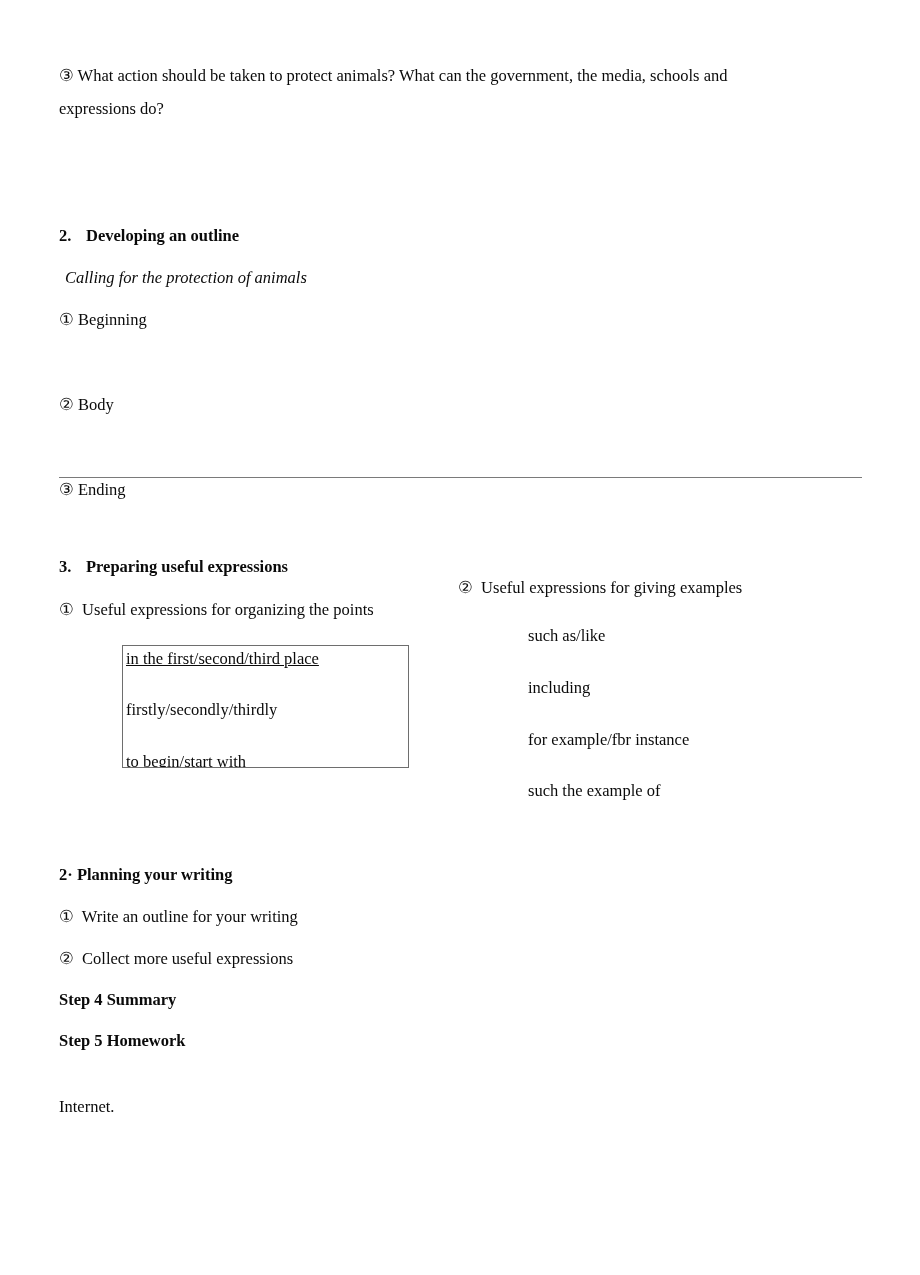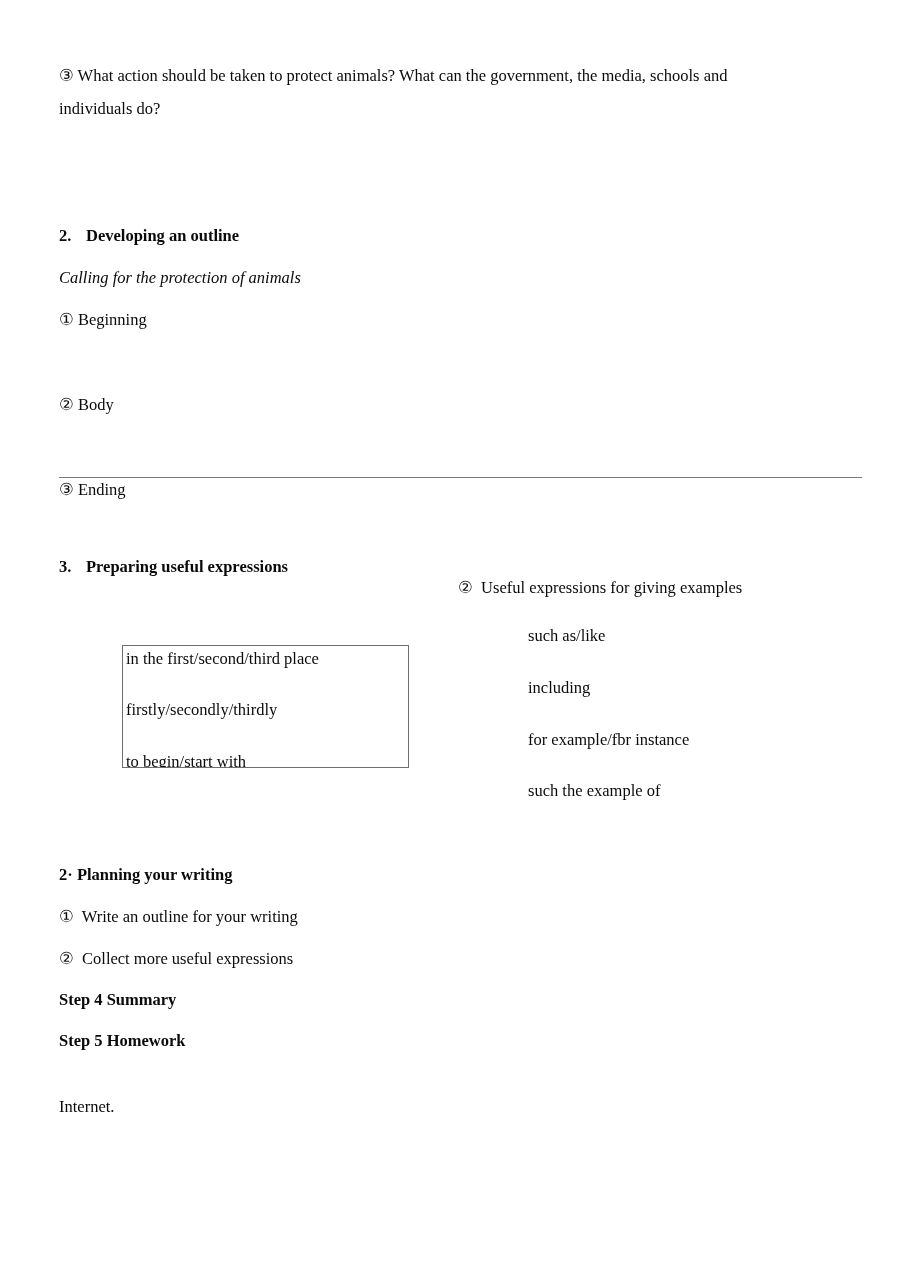--- a/index.html
+++ b/index.html
@@ -50,45 +50,46 @@
     color: #0a0a0a;
   }
 </style>
 </head>
 <body>
 
 <div class="page">
 
   <div class="t" style="left:59px; top:68px;">③ What action should be taken to protect animals? What can the government, the media, schools and</div>
 
-  <div class="t" style="left:59px; top:101px;">individuals do?</div>
+  <div class="t" style="left:59px; top:101px;">expressions do?</div>
 
 
   <div class="t bold" style="left:59px; top:228px;">2.</div>
   <div class="t bold" style="left:86px; top:228px;text-align:right;">Developing an outline</div>
 
-  <div class="t italic" style="left:59px; top:270px;">Calling for the protection of animals</div>
+  <div class="t italic" style="left:65px; top:270px;">Calling for the protection of animals</div>
 
   <div class="t" style="left:59px; top:312px;">① Beginning</div>
 
   <div class="t" style="left:59px; top:397px;">② Body</div>
 
   <div class="hr" style="left:59px; top:477px; width:803px;"></div>
 
   <div class="t" style="left:59px; top:482px;">③ Ending</div>
 
   <div class="t bold" style="left:59px; top:559px;">3.</div>
   <div class="t bold" style="left:86px; top:559px;">Preparing useful expressions</div>
 
+  <div class="t" style="left:59px; top:602px;">①  Useful expressions for organizing the points</div>
 
 
   <div class="t" style="left:458px; top:580px;">②  Useful expressions for giving examples</div>
 
   <div class="box" style="left:122px; top:645px; width:287px; height:123px;">
-    <div class="bl" style="left:3px; top:3px;">in the first/second/third place</div>
+    <div class="bl" style="left:3px; top:3px;text-decoration:underline;">in the first/second/third place</div>
     <div class="bl" style="left:3px; top:54px;">firstly/secondly/thirdly</div>
     <div class="bl" style="left:3px; top:106px;">to begin/start with</div>
   </div>
 
   <div class="t" style="left:528px; top:628px;">such as/like</div>
   <div class="t" style="left:528px; top:680px;">including</div>
   <div class="t" style="left:528px; top:732px;">for example/fbr instance</div>
   <div class="t" style="left:528px; top:783px;">such the example of</div>
 
   <div class="t bold" style="left:59px; top:867px;">2· Planning your writing</div>

